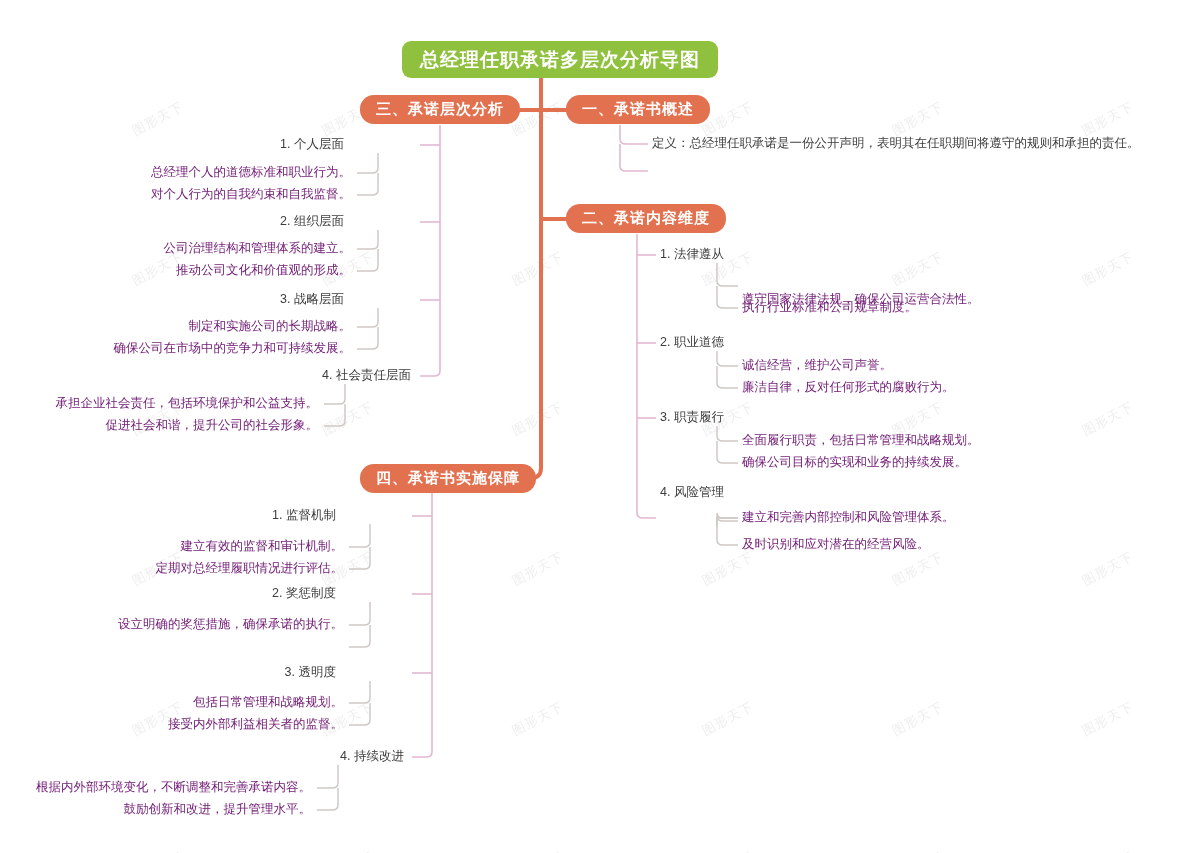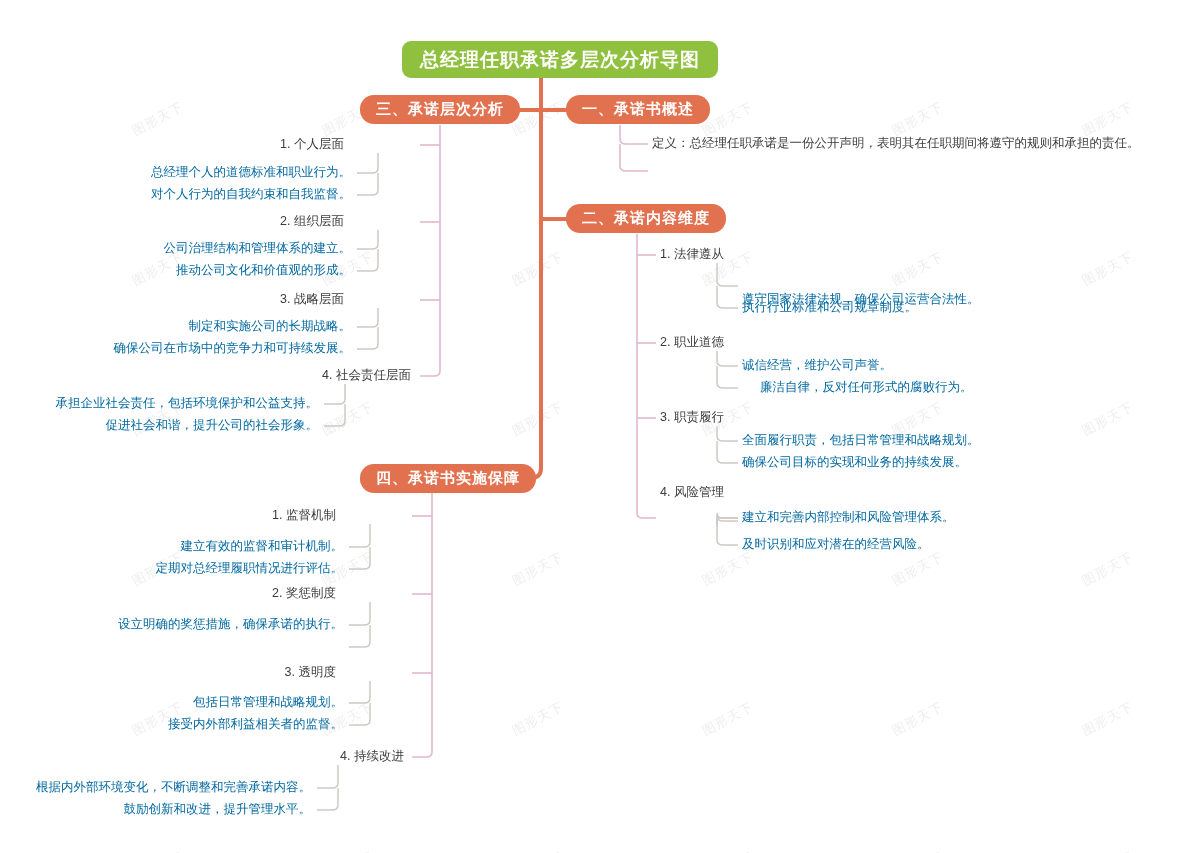--- a/index.html
+++ b/index.html
@@ -68,21 +68,21 @@
     position: absolute;
     z-index: 3;
     font-size: 12.5px;
     color: #3c3c3c;
     white-space: nowrap;
     line-height: 15px;
     background: transparent;
   }
   .lab.r { text-align: right; }
   .lv2 { font-size: 12.5px; color: #3c3c3c; }
-  .lv3 { font-size: 12.5px; color: #0369a1; }
+  .lv3 { font-size: 12.5px; color: #701a75; }
 </style>
 </head>
 <body>
 
 <div id="canvas">
 
   <div id="watermark">
       <div class="wm" style="left: 130px; top: 110px;">图形天下</div>
       <div class="wm" style="left: 320px; top: 110px;">图形天下</div>
       <div class="wm" style="left: 510px; top: 110px;">图形天下</div>
@@ -197,21 +197,21 @@
   <div class="node node-br" style="left:360px; top:464px;">四、承诺书实施保障</div>
 
   <div class="lab lv2" style="left:652px; top:136px;">定义：总经理任职承诺是一份公开声明，表明其在任职期间将遵守的规则和承担的责任。</div>
 
   <div class="lab lv2" style="left:660px; top:247px;">1. 法律遵从</div>
   <div class="lab lv3" style="left:742px; top:292px;">遵守国家法律法规，确保公司运营合法性。</div>
   <div class="lab lv3" style="left:742px; top:300px;">执行行业标准和公司规章制度。</div>
 
   <div class="lab lv2" style="left:660px; top:335px;">2. 职业道德</div>
   <div class="lab lv3" style="left:742px; top:358px;">诚信经营，维护公司声誉。</div>
-  <div class="lab lv3" style="left:760px; top:380px;">廉洁自律，反对任何形式的腐败行为。</div>
+  <div class="lab lv3" style="left:742px; top:380px;">廉洁自律，反对任何形式的腐败行为。</div>
 
   <div class="lab lv2" style="left:660px; top:410px;">3. 职责履行</div>
   <div class="lab lv3" style="left:742px; top:433px;">全面履行职责，包括日常管理和战略规划。</div>
   <div class="lab lv3" style="left:742px; top:455px;">确保公司目标的实现和业务的持续发展。</div>
 
   <div class="lab lv2" style="left:660px; top:485px;">4. 风险管理</div>
   <div class="lab lv3" style="left:742px; top:510px;">建立和完善内部控制和风险管理体系。</div>
   <div class="lab lv3" style="left:742px; top:537px;">及时识别和应对潜在的经营风险。</div>
 
   <div class="lab lv2 r" style="right:856px; top:137px;">1. 个人层面</div>

